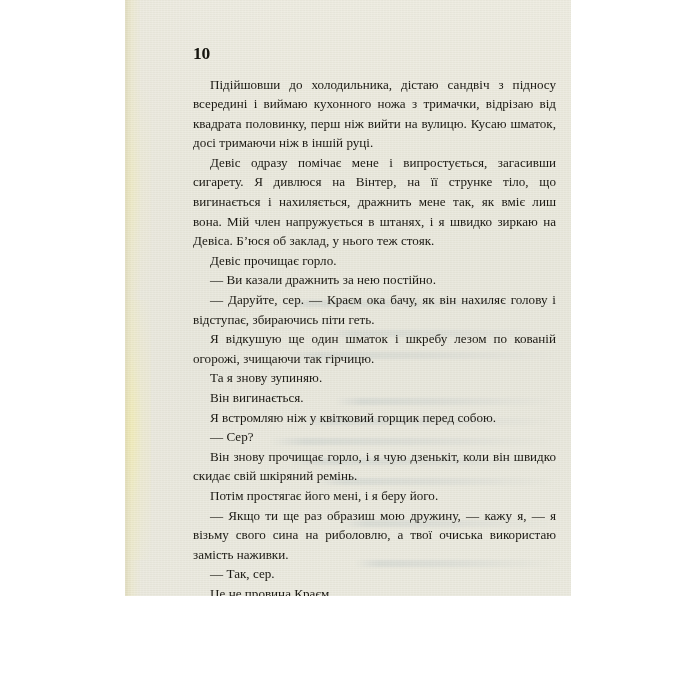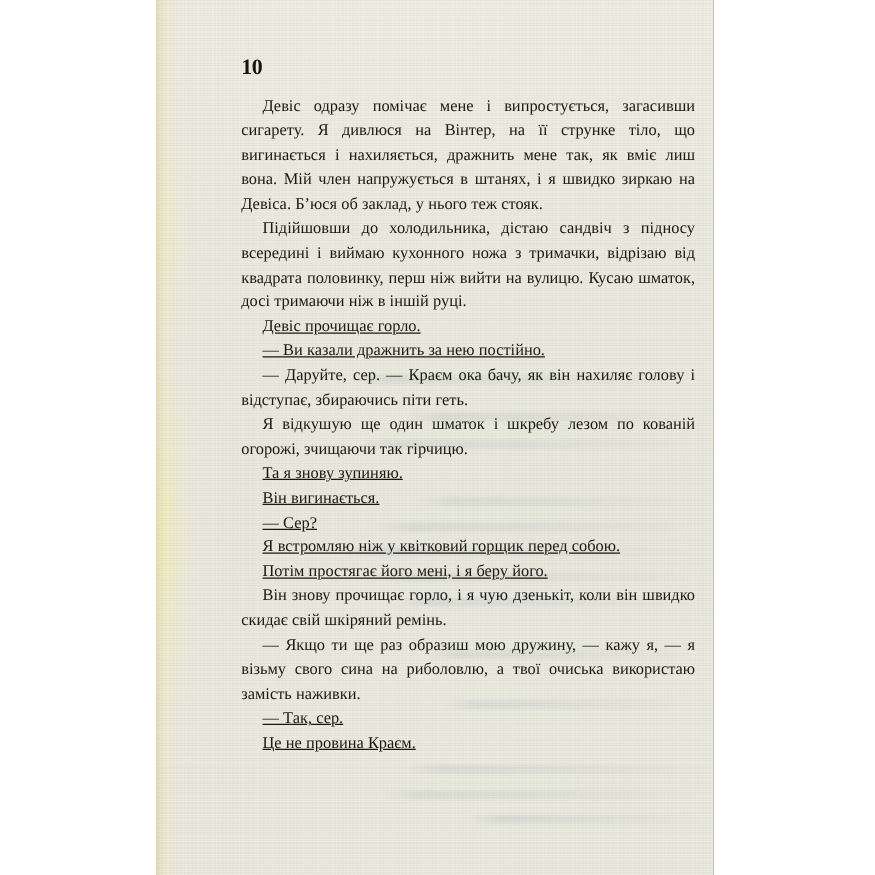--- a/index.html
+++ b/index.html
@@ -20,22 +20,22 @@
     height: 700px;
     background: #ffffff;
   }
 
   
   #book-page {
     position: absolute;
     left: 125px;
     top: 0;
     width: 446px;
-    height: 700px;
-    background: #a16207;
+    height: 596px;
+    background: #15803d;
     overflow: hidden;
   }
 
   
   .paper-tone {
     position: absolute;
     inset: 0;
     background:
       linear-gradient(to right,
         rgba(236,232,198,0.95) 0px,
@@ -143,21 +143,20 @@
     color: #1a1812;
     text-align: justify;
     text-justify: inter-word;
     text-indent: 17px;
     -webkit-font-smoothing: antialiased;
     word-spacing: 0.1px;
   }
   
   .para.short {
     text-align: left;
-    text-decoration: underline;
   }
 
   
   #text-column {
     filter: blur(0.12px);
   }
 </style>
 </head>
 <body>
 
@@ -185,32 +184,32 @@
       <div class="st-line" style="left:180px; top:632px; width:255px;"></div>
       <div class="st-line" style="left:250px; top:652px; width:185px;"></div>
     </div>
 
     <div class="paper-grain"></div>
 
     <div id="text-column">
 
       <div id="page-folio">10</div>
 
+      <p class="para">Підійшовши до холодильника, дістаю сандвіч з підносу всередині і виймаю кухонного ножа з тримачки, відрізаю від квадрата половинку, перш ніж вийти на вулицю. Кусаю шматок, досі тримаючи ніж в іншій руці.</p>
       <p class="para">Девіс одразу помічає мене і випростується, загасивши сигарету. Я дивлюся на Вінтер, на її струнке тіло, що вигинається і нахиляється, дражнить мене так, як вміє лиш вона. Мій член напружується в штанях, і я швидко зиркаю на Девіса. Б’юся об заклад, у нього теж стояк.</p>
-      <p class="para">Підійшовши до холодильника, дістаю сандвіч з підносу всередині і виймаю кухонного ножа з тримачки, відрізаю від квадрата половинку, перш ніж вийти на вулицю. Кусаю шматок, досі тримаючи ніж в іншій руці.</p>
       <p class="para short">Девіс прочищає горло.</p>
       <p class="para short">— Ви казали дражнить за нею постійно.</p>
       <p class="para">— Даруйте, сер. — Краєм ока бачу, як він нахиляє голову і відступає, збираючись піти геть.</p>
       <p class="para">Я відкушую ще один шматок і шкребу лезом по кованій огорожі, зчищаючи так гірчицю.</p>
       <p class="para short">Та я знову зупиняю.</p>
       <p class="para short">Він вигинається.</p>
+      <p class="para short">Я встромляю ніж у квітковий горщик перед собою.</p>
       <p class="para short">— Сер?</p>
-      <p class="para short">Я встромляю ніж у квітковий горщик перед собою.</p>
+      <p class="para">Він знову прочищає горло, і я чую дзенькіт, коли він швидко скидає свій шкіряний ремінь.</p>
       <p class="para short">Потім простягає його мені, і я беру його.</p>
-      <p class="para">Він знову прочищає горло, і я чую дзенькіт, коли він швидко скидає свій шкіряний ремінь.</p>
       <p class="para">— Якщо ти ще раз образиш мою дружину, — кажу я, — я візьму свого сина на риболовлю, а твої очиська використаю замість наживки.</p>
       <p class="para short">— Так, сер.</p>
       <p class="para short">Це не провина Краєм.</p>
 
     </div>
 
   </div>
 </div>
 
 </body></html>

